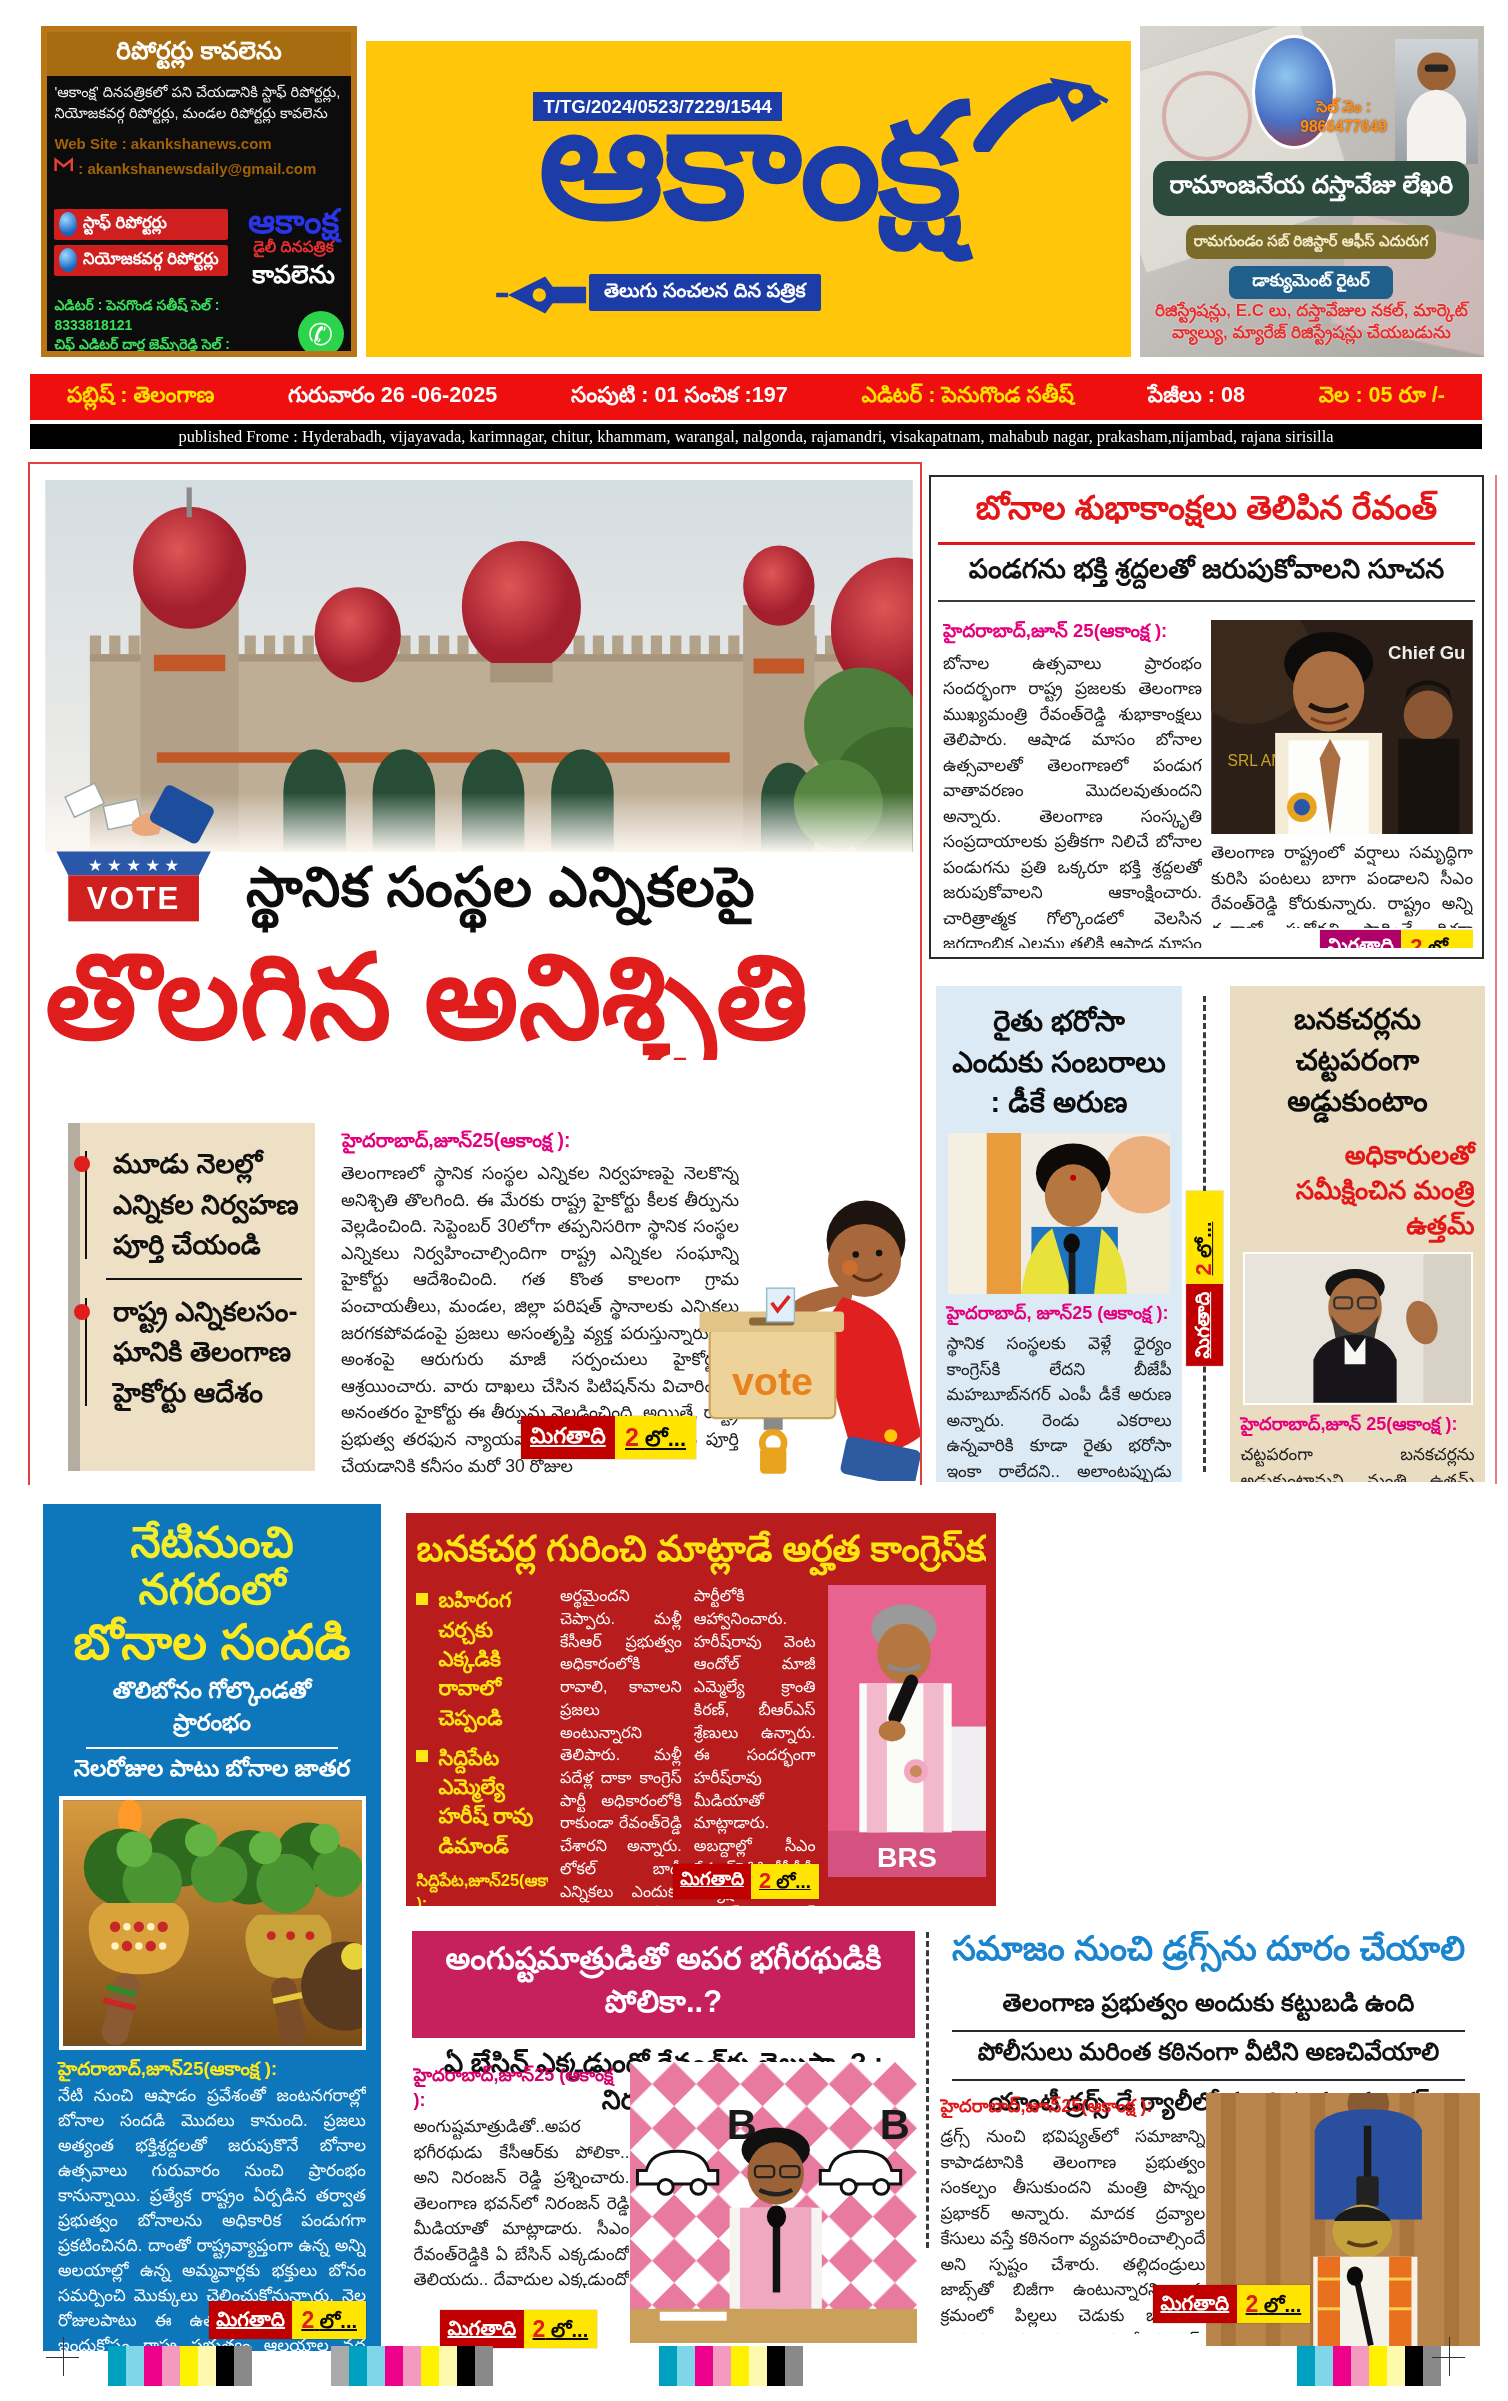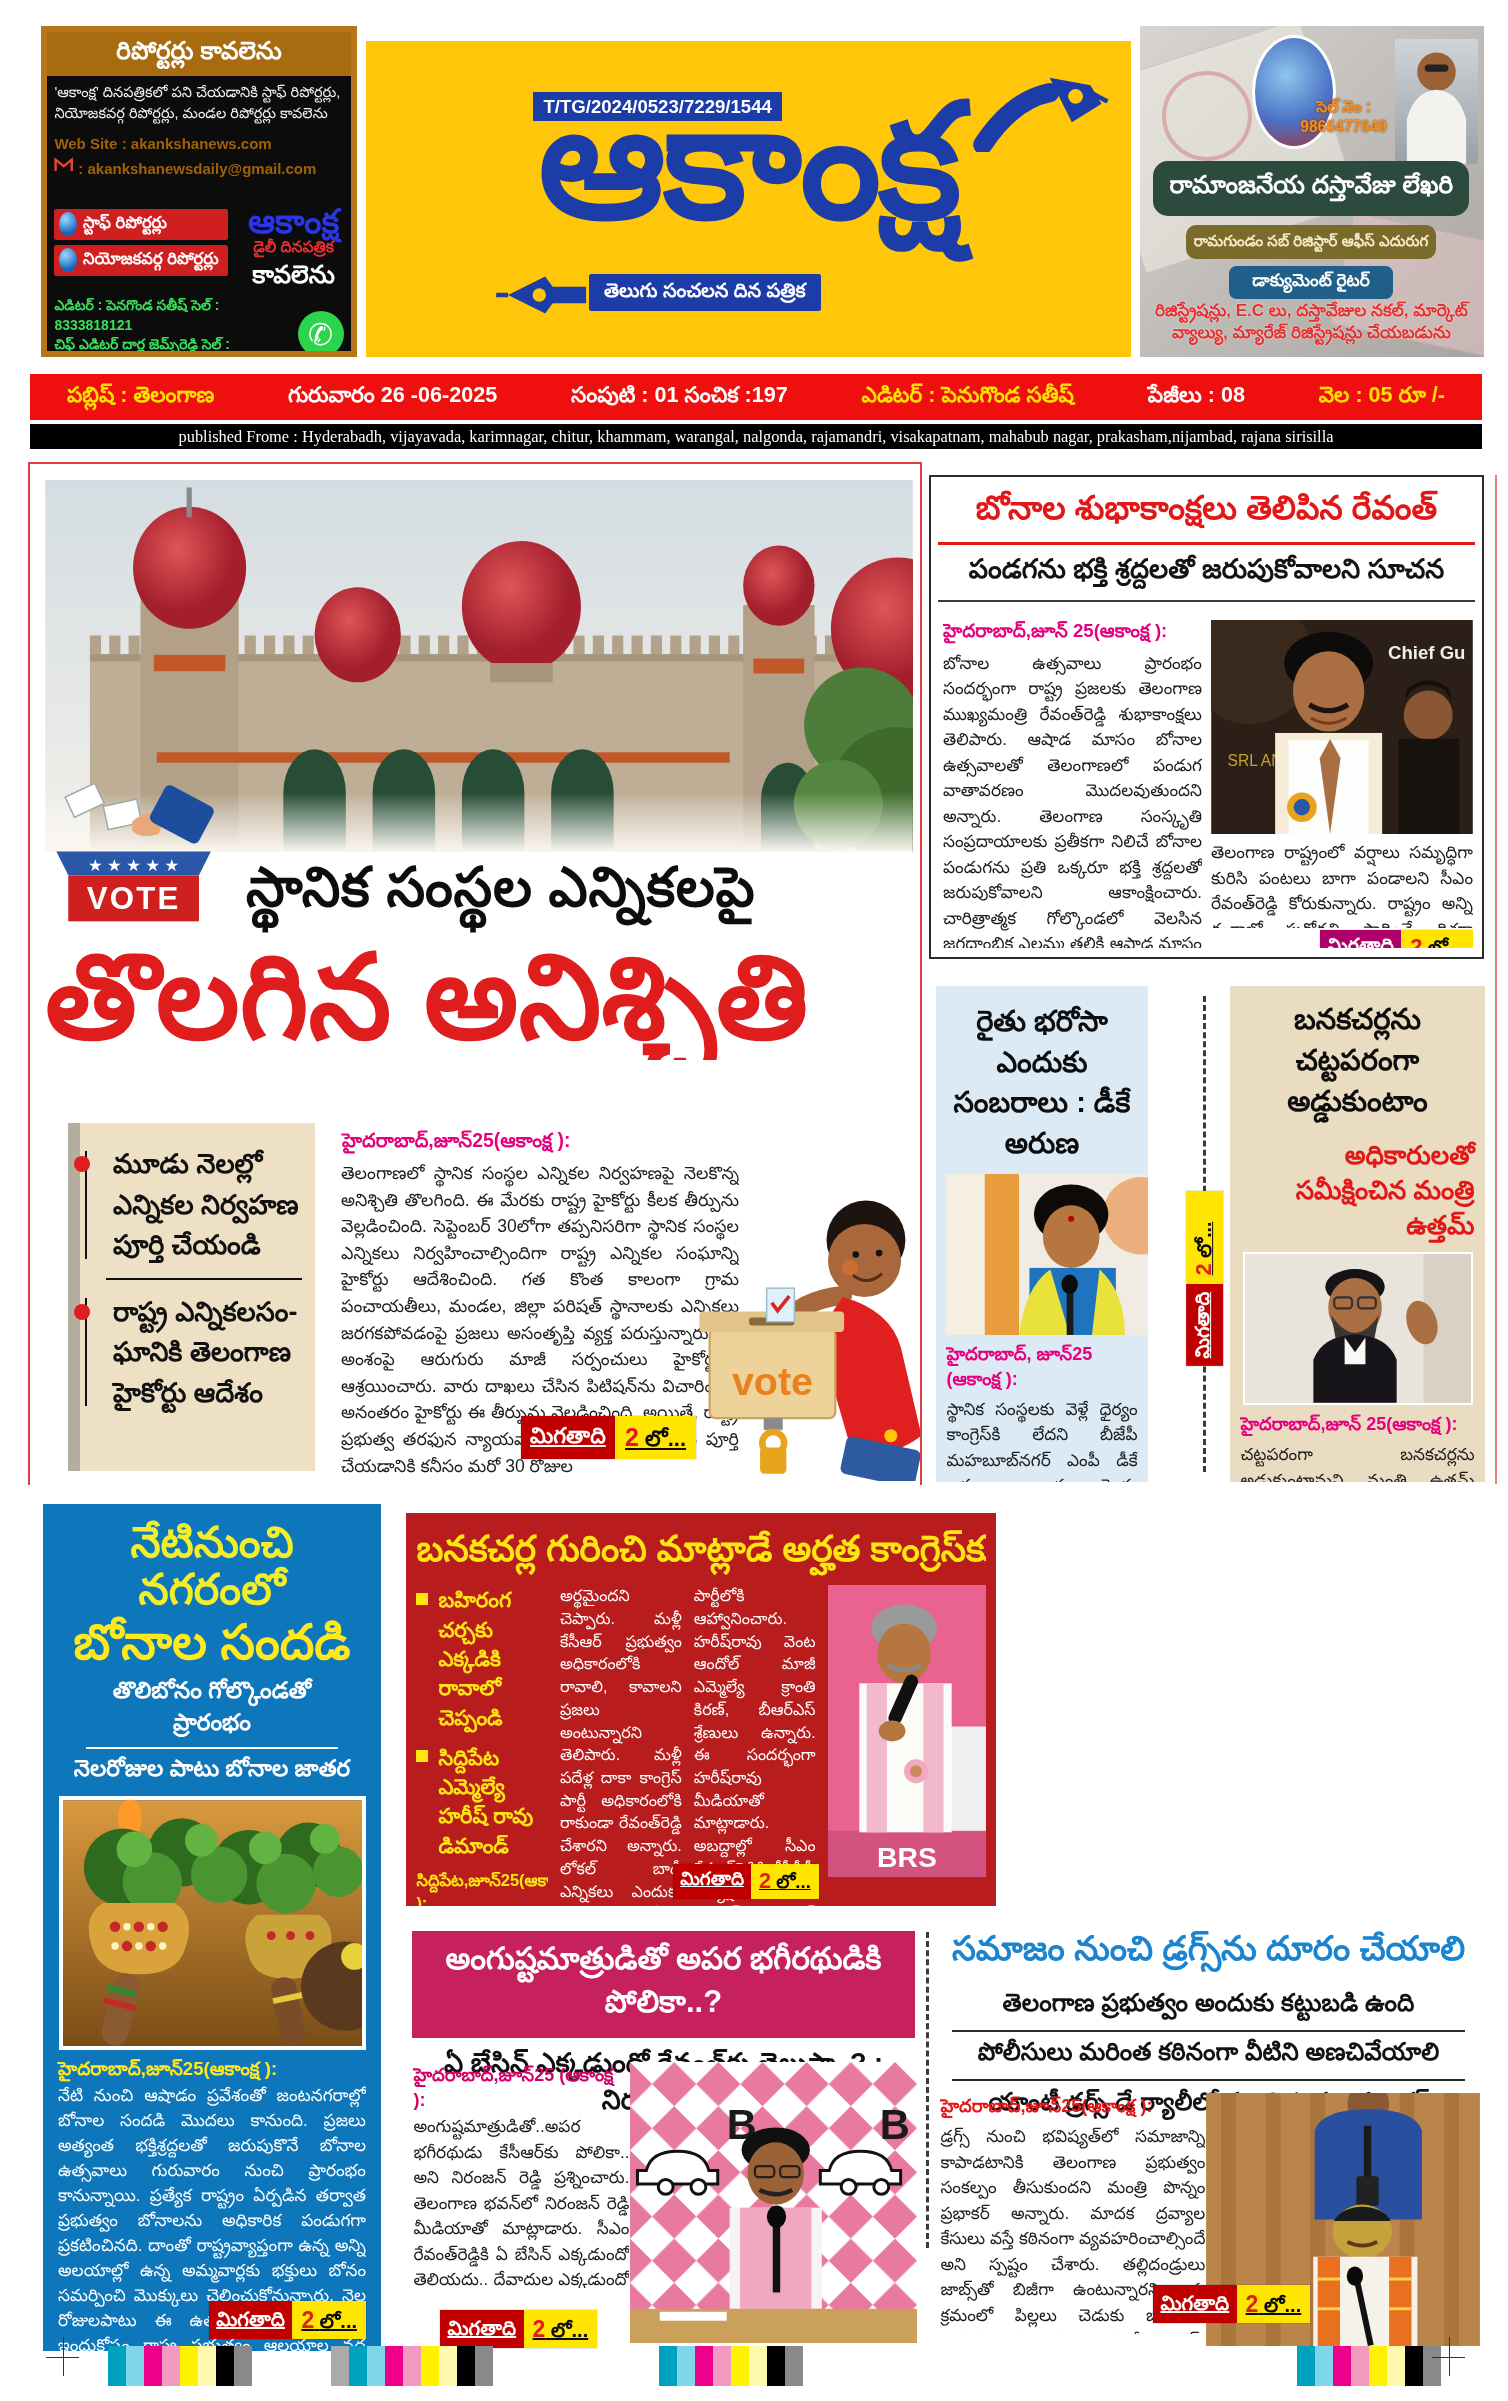--- a/index.html
+++ b/index.html
@@ -77,21 +77,21 @@
   
   .rev-box{left:929px;top:475px;width:555px;height:484px;border:2.2px solid #2b2b2b;background:#fff;box-sizing:border-box;}
   .rev-head{color:#e31717;font-size:33px;font-weight:bold;text-align:center;padding:12px 4.5px 7.4px;border-bottom:3px solid #e31717;margin:0 7.4px;}
   .rev-sub{color:#131313;font-size:27px;font-weight:bold;text-align:center;padding:9px 3px;border-bottom:2.2px solid #3a3a3a;margin:0 7.4px;}
   .rev-col1{position:absolute;left:12px;top:143px;width:259px;height:328px;}
   .rev-col2{position:absolute;left:280px;top:143px;width:262px;height:328px;}
   .rev-photo{width:262px;height:214px;}
   .small-body{font-size:17px;line-height:1.5;color:#1c1c1c;}
 
   
-  .aruna-box{left:936px;top:986px;width:212px;height:496px;background:#dceaf5;box-sizing:border-box;padding:15px 10.4px;}
+  .aruna-box{left:936px;top:986px;width:246px;height:496px;background:#dceaf5;box-sizing:border-box;padding:15px 10.4px;}
   .uttam-box{left:1230px;top:986px;width:255px;height:496px;background:#e9dcc1;box-sizing:border-box;padding:13.4px 10.4px;}
   .box-head{font-size:29px;font-weight:bold;color:#0d0d0d;text-align:center;line-height:1.4;}
   .uttam-sub{color:#e31717;font-size:26px;font-weight:bold;text-align:right;line-height:1.35;margin-top:17px;}
   .dashline{border-left:3px dashed #3a3a3a;}
   .vbadge{left:1117px;top:1260px;width:175px;transform:rotate(-90deg);transform-origin:center;z-index:5;}
 
   
   .bon-box{left:43px;top:1504px;width:338px;height:847px;background:#0e76bb;box-sizing:border-box;padding:15px 15px 10.4px;}
   .bon-h1{color:#f2ee2a;font-size:43px;font-weight:bold;text-align:center;line-height:1.1;}
   .bon-h2{color:#ffe81c;font-size:49px;font-weight:bold;text-align:center;line-height:1.15;}

